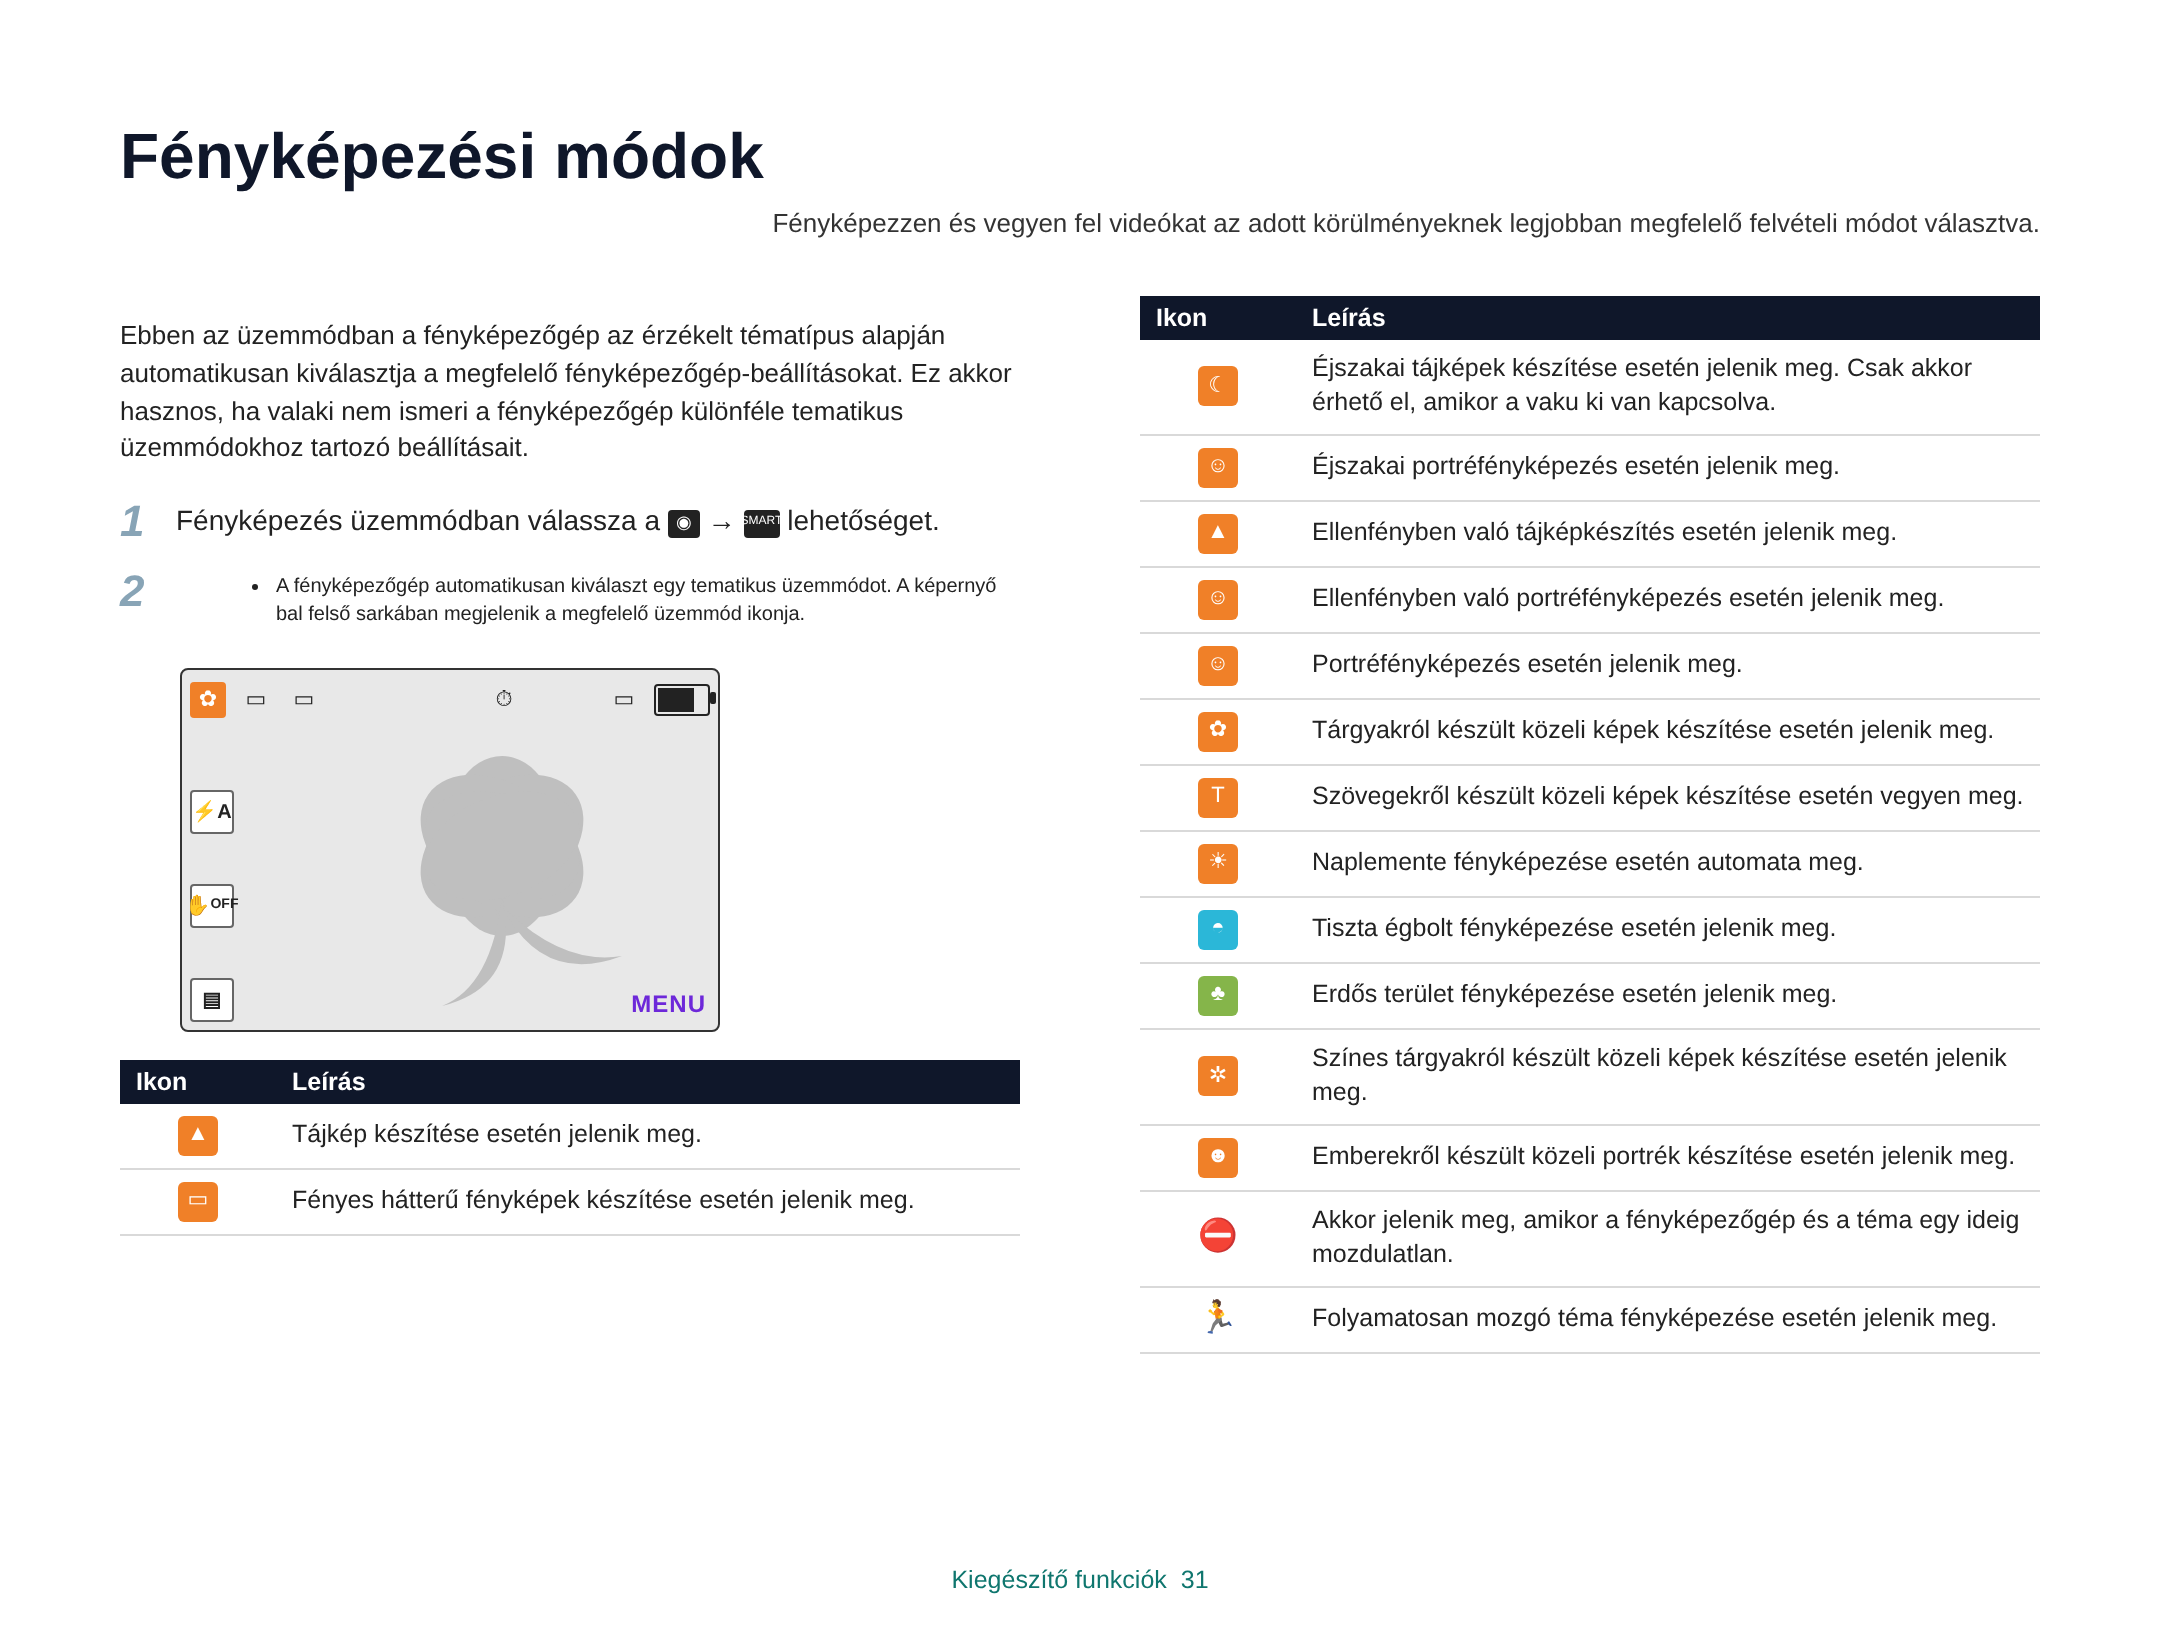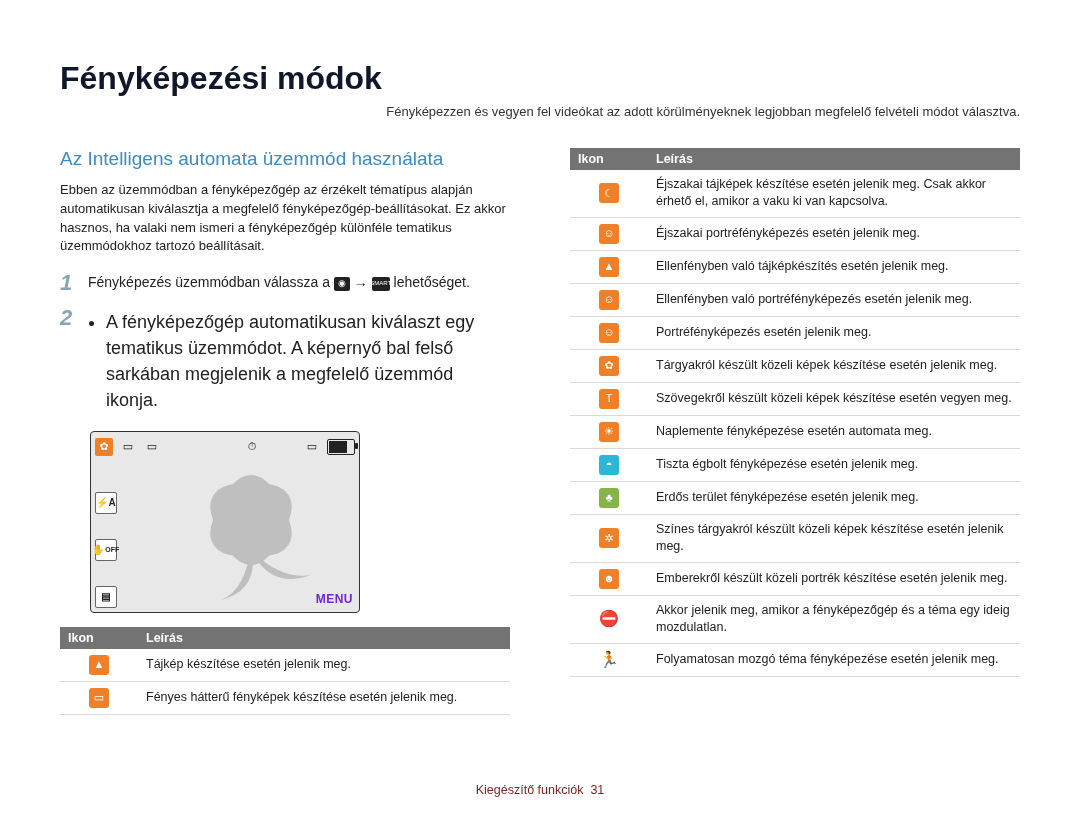--- a/index.html
+++ b/index.html
@@ -62,23 +62,24 @@
   .step-text {
     font-size: 14px;
     line-height: 1.45;
     padding-top: 2px;
   }
   .step-sub ul {
     margin: 4px 0 10px 0;
     padding-left: 18px;
   }
   .step-sub li {
-    font-size: 18px;
+    font-size: 10px;
     line-height: 1.45;
     list-style-type: disc;
+    margin-left: 32px;
   }
   .inline-icon {
     display: inline-flex;
     vertical-align: middle;
     width: 16px; height: 14px;
     background: #222; color: #fff;
     border-radius: 2px;
     font-size: 9px;
     align-items: center; justify-content: center;
   }
@@ -119,21 +120,21 @@
     position:absolute; left:60px; top:28px; width:210px; height:150px;
   }
 
   
   table.icons {
     width: 100%;
     border-collapse: collapse;
     font-size: 12.5px;
   }
   table.icons th {
-    background: #737373;
+    background: #0f172a;
     color: #fff;
     font-weight: 600;
     text-align: left;
     padding: 4px 8px;
   }
   table.icons th:first-child { width: 62px; }
   table.icons td {
     border-bottom: 1px solid #d9d9d9;
     padding: 6px 8px;
     vertical-align: middle;
@@ -151,33 +152,32 @@
   .ic.cyan   { background:#2BB7D8; }
   .ic.green  { background:#85B54A; }
   .ic.black  { color:#222; font-size:16px; }
 
   .footer {
     position: absolute;
     bottom: 18px;
     left: 0; right: 0;
     text-align: center;
     font-size: 12.5px;
-    color: #7f1d1d;
+    color: #0f766e;
   }
 </style>
 </head>
 <body>
 
 <div class="page-title">Fényképezési módok</div>
 <div class="page-sub">Fényképezzen és vegyen fel videókat az adott körülményeknek legjobban megfelelő felvételi módot választva.</div>
 
 <div class="cols">
 
   <div class="col-left">
-    <div class="section-title">Az Intelligens automata üzemmód használata</div>
     <p class="body-para">Ebben az üzemmódban a fényképezőgép az érzékelt tématípus alapján automatikusan kiválasztja a megfelelő fényképezőgép-beállításokat. Ez akkor hasznos, ha valaki nem ismeri a fényképezőgép különféle tematikus üzemmódokhoz tartozó beállításait.</p>
 
     <div class="step-row">
       <div class="step-num">1</div>
       <div class="step-text">
         <span>Fényképezés üzemmódban válassza a </span>
         <span class="inline-icon">◉</span>
         <span> → </span>
         <span class="inline-icon smart">SMART</span>
         <span> lehetőséget.</span>

